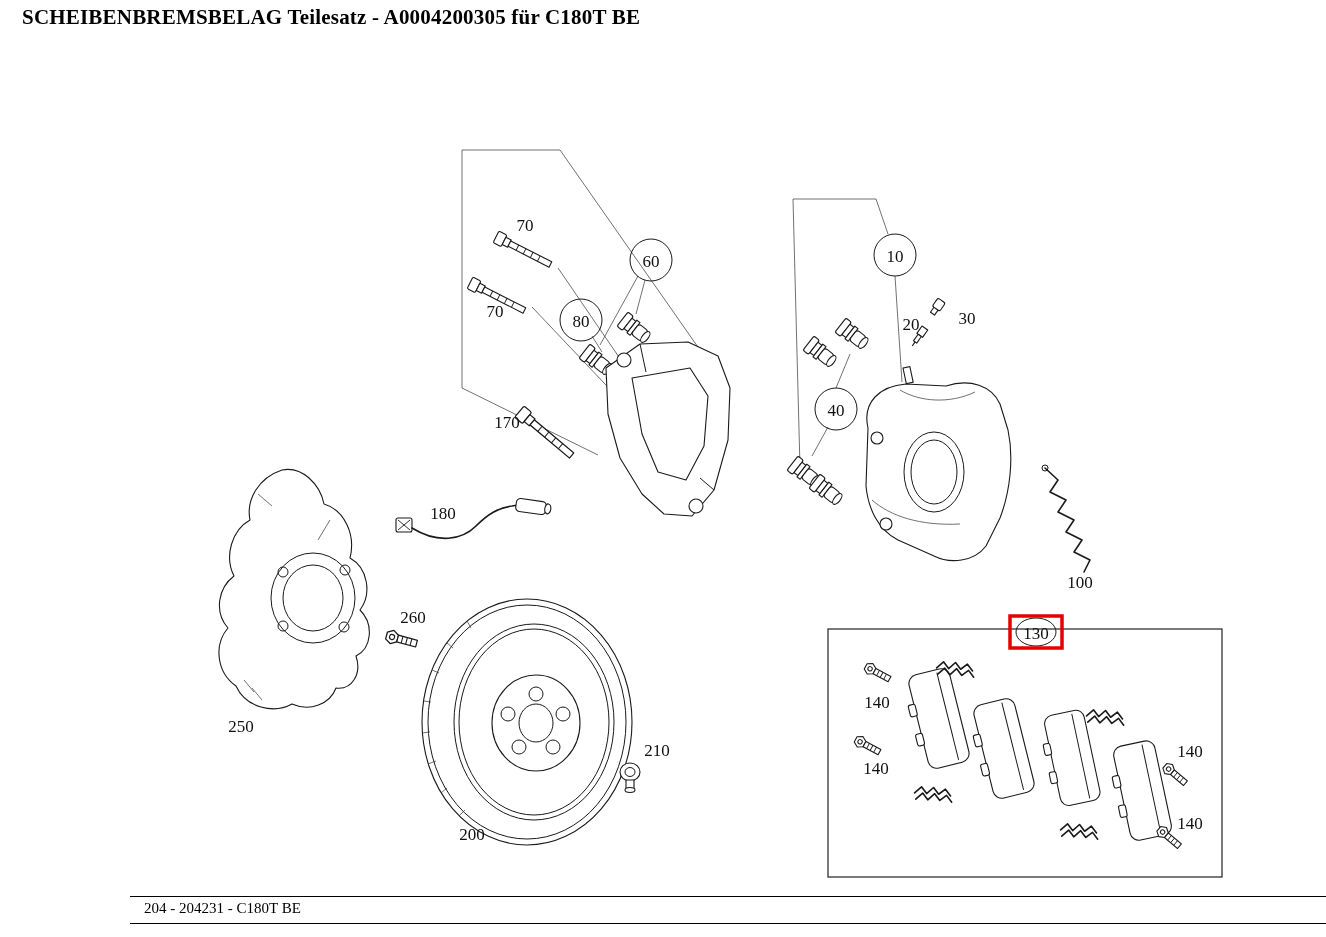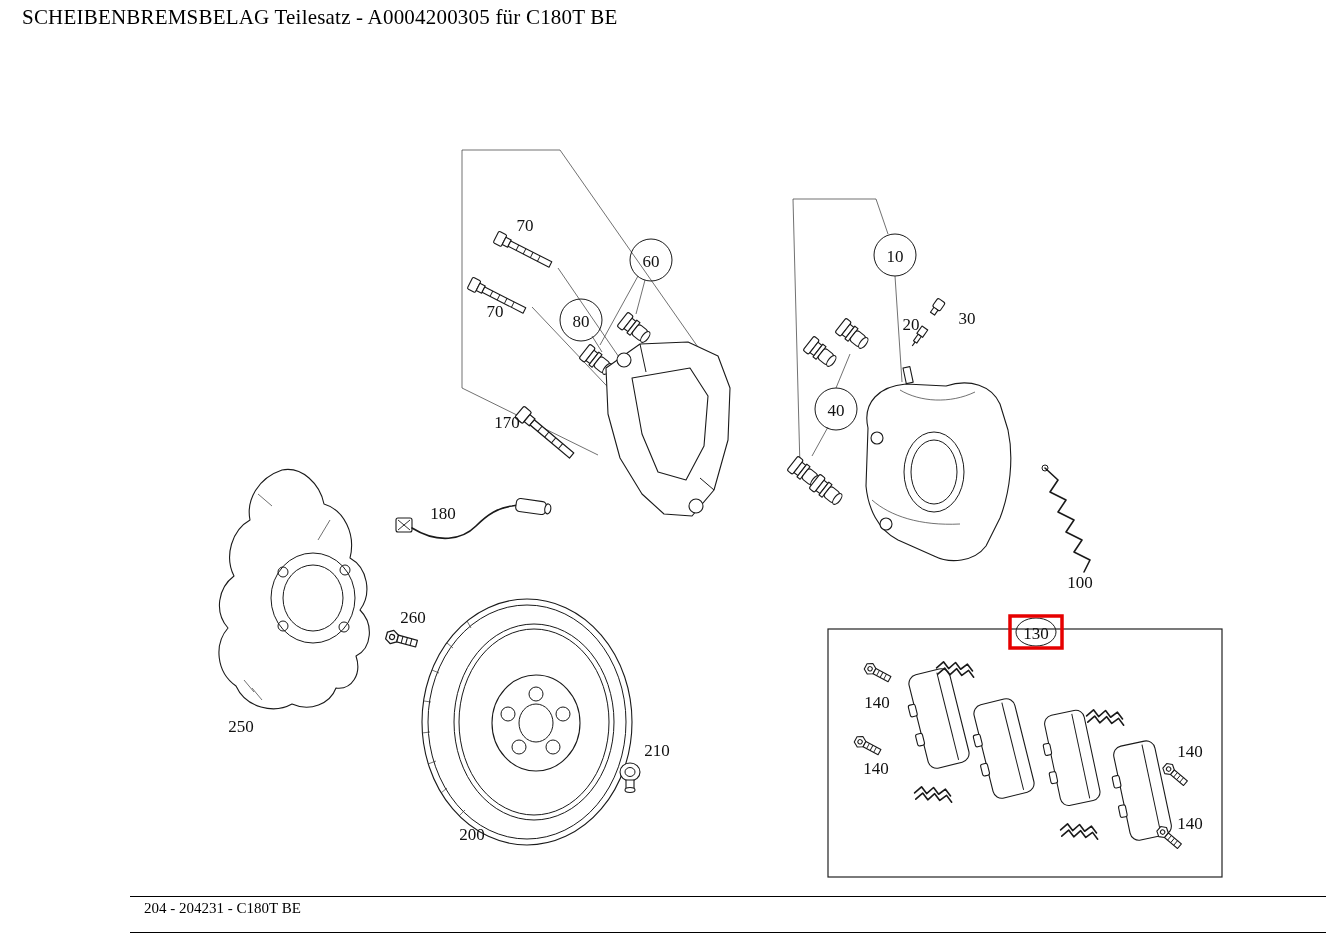--- a/index.html
+++ b/index.html
@@ -1,24 +1,24 @@
 <!DOCTYPE html>
 <html><head>
 <meta charset="utf-8">
 <style>
   html,body{margin:0;padding:0;background:#fff;}
   #stage{
     position:relative;width:1326px;height:937px;background:#ffffff;
     font-family:"Liberation Serif","DejaVu Serif",serif;color:#111;overflow:hidden;
   }
   .title{
-    position:absolute;left:22px;top:5px;font-size:21px;letter-spacing:.2px;color:#000;
+    position:absolute;left:22px;top:5px;font-size:21px;letter-spacing:.2px;color:#000;font-weight:bold;
   }
   .footer{
-    position:absolute;left:130px;right:0;top:896px;height:37px;
+    position:absolute;left:130px;right:0;top:896px;height:28px;
     border-top:1.5px solid #000;border-bottom:1.5px solid #000;
     font-size:15px;padding:3px 0 12px 14px;box-sizing:border-box;color:#000;
   }
   svg{position:absolute;left:0;top:0;}
   .part{fill:#ffffff;stroke:#1a1a1a;stroke-width:1.1;stroke-linejoin:round;}
   .thin{stroke:#333;stroke-width:.7;fill:none;}
   .wire{stroke:#1a1a1a;stroke-width:1.6;fill:none;stroke-linejoin:round;stroke-linecap:round;}
   .lbl{font-family:"Liberation Serif","DejaVu Serif",serif;font-size:17px;fill:#111;text-anchor:middle;cursor:pointer;}
   .callout{fill:none;stroke:#1a1a1a;stroke-width:1;}
   .boxline{fill:none;stroke:#222;stroke-width:1.2;}

